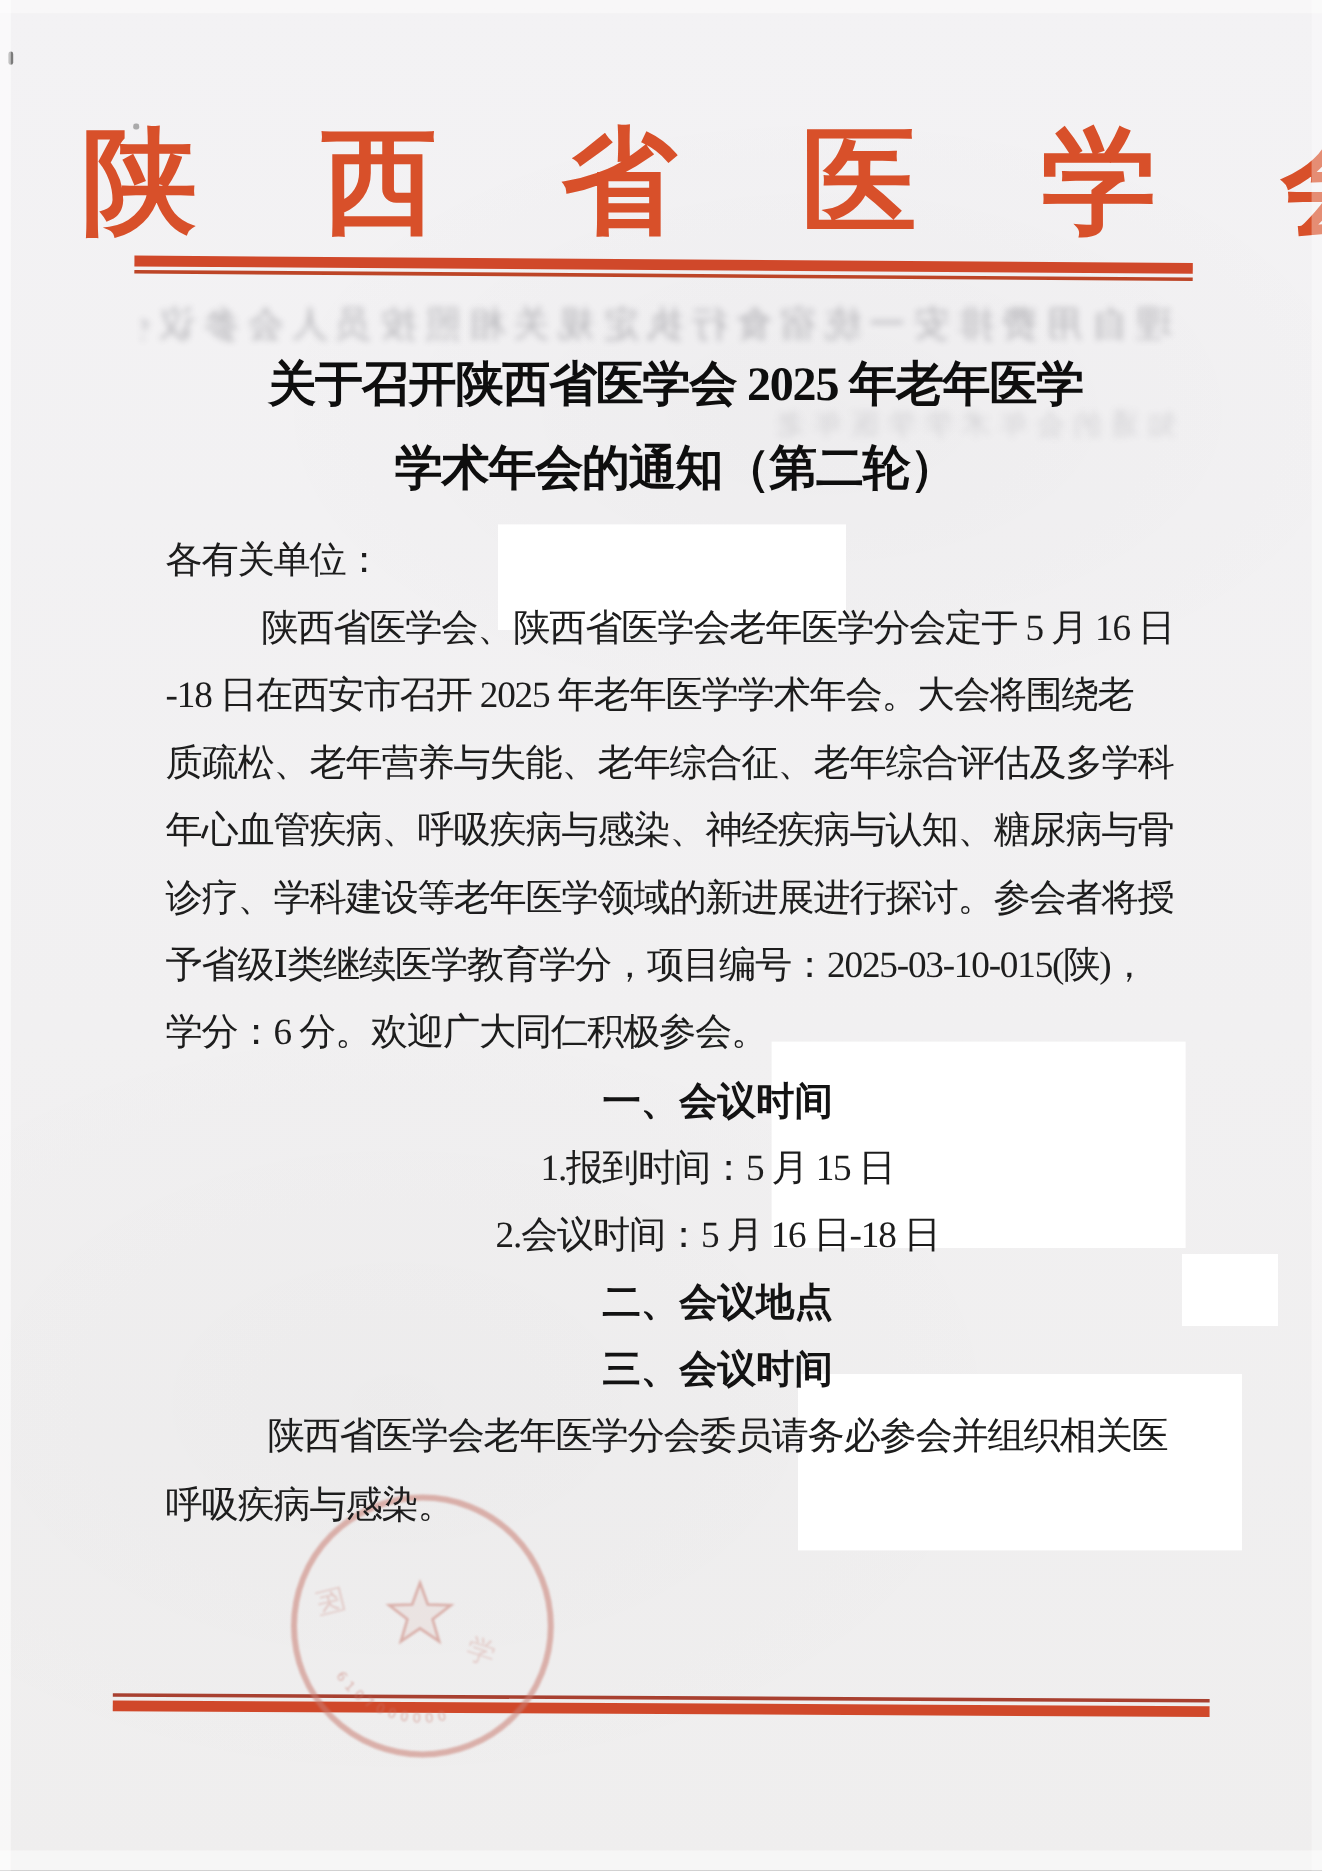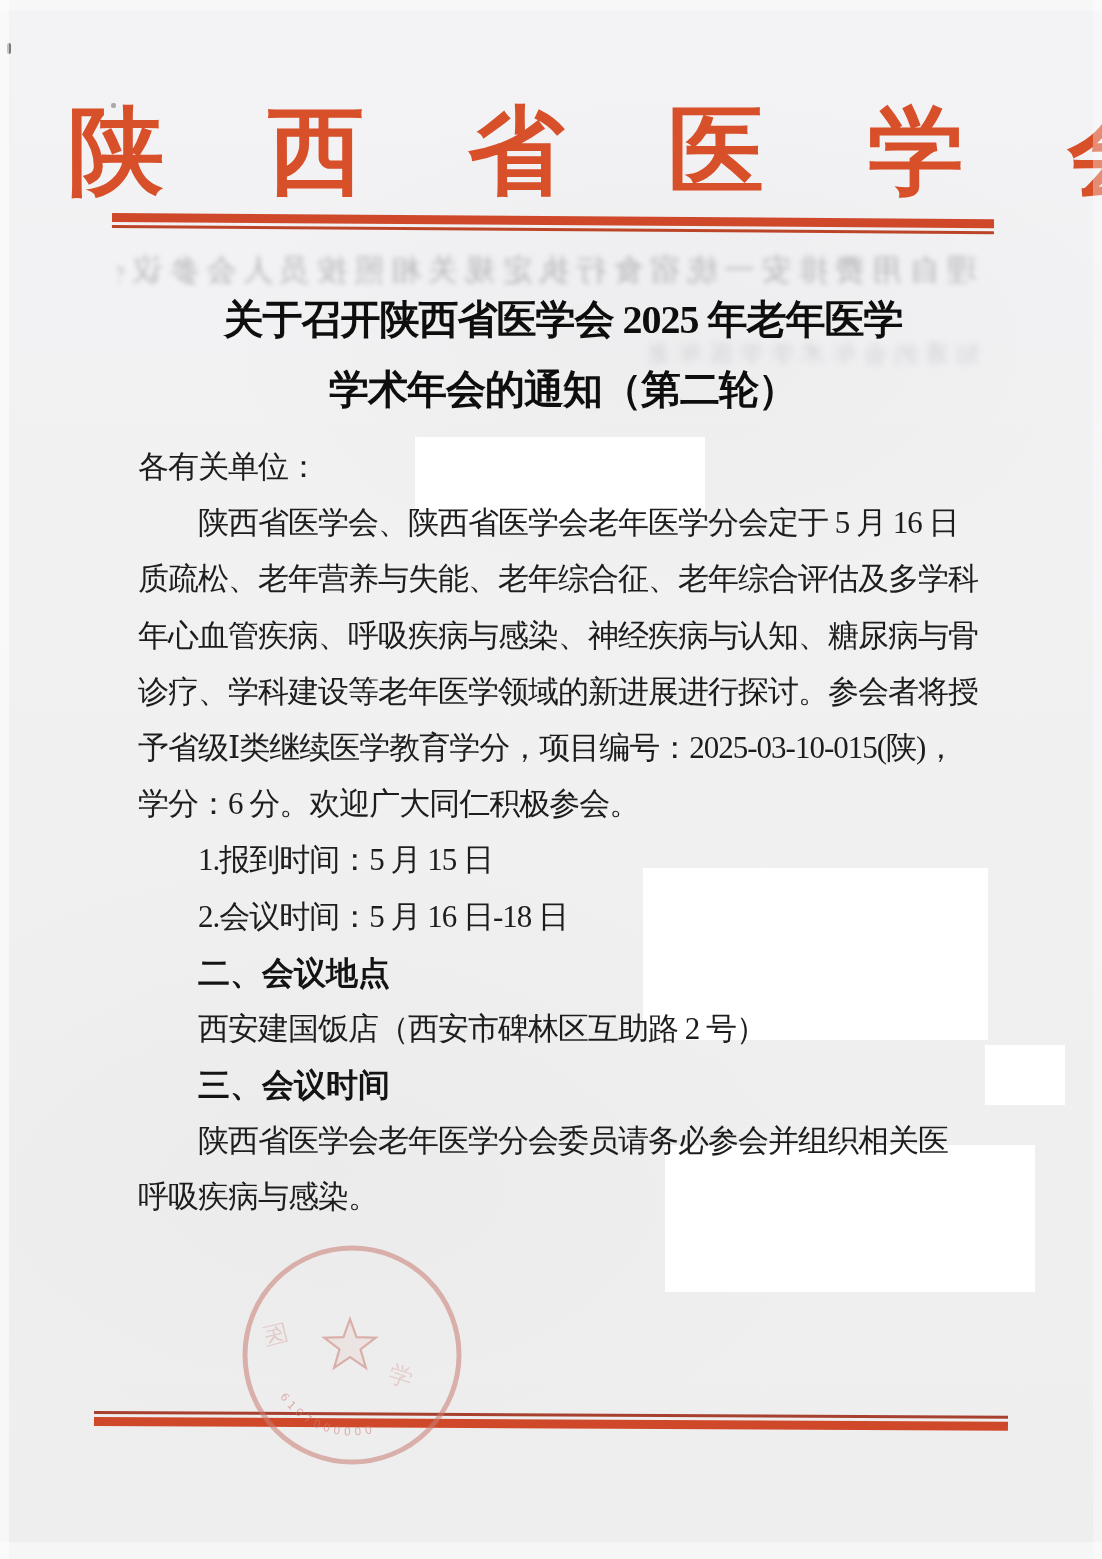--- a/index.html
+++ b/index.html
@@ -53,21 +53,21 @@
   .body-text{
     position:absolute;left:138px;top:439px;width:860px;
     color:#1d1d1d;
     z-index:3;
   }
   .bline{
     height:56.2px;line-height:56.2px;
     font-size:31px;letter-spacing:-1px;
     white-space:nowrap;
   }
-  .bline.in{padding-left:60px;}
+  .bline.in{padding-left:60px;text-align:center;}
   .bline.hd{
     font-family:"Liberation Sans","DejaVu Sans",sans-serif;
     font-weight:700;font-size:32px;letter-spacing:0;
     color:#131313;
   }
   
   .patch{position:absolute;background:#ffffff;z-index:1;}
   .bleed{
     position:absolute;
     transform:scaleX(-1);
@@ -114,29 +114,30 @@
   </div>
 
   <div class="doc-title">
     <div>关于召开陕西省医学会 2025 年老年医学</div>
     <div>学术年会的通知（第二轮）</div>
   </div>
 
   <div class="body-text">
     <div class="bline">各有关单位：</div>
     <div class="bline in">陕西省医学会、陕西省医学会老年医学分会定于 5 月 16 日</div>
+    <div class="bline">-18 日在西安市召开 2025 年老年医学学术年会。大会将围绕老</div>
     <div class="bline">质疏松、老年营养与失能、老年综合征、老年综合评估及多学科</div>
     <div class="bline">年心血管疾病、呼吸疾病与感染、神经疾病与认知、糖尿病与骨</div>
     <div class="bline">诊疗、学科建设等老年医学领域的新进展进行探讨。参会者将授</div>
     <div class="bline">予省级Ⅰ类继续医学教育学分，项目编号：2025-03-10-015(陕)，</div>
     <div class="bline">学分：6 分。欢迎广大同仁积极参会。</div>
+    <div class="bline in hd">一、会议时间</div>
     <div class="bline in">1.报到时间：5 月 15 日</div>
     <div class="bline in">2.会议时间：5 月 16 日-18 日</div>
     <div class="bline in hd">二、会议地点</div>
-    <div class="bline in">西安建国饭店（西安市碑林区互助路 2 号）</div>
     <div class="bline in hd">三、会议时间</div>
     <div class="bline in">陕西省医学会老年医学分会委员请务必参会并组织相关医</div>
     <div class="bline">呼吸疾病与感染。</div>
   </div>
 
   <svg class="seal" viewBox="0 0 230 230">
     <circle cx="115" cy="115" r="107" fill="none" stroke="#c97d72" stroke-width="5"></circle>
     <polygon points="0,-27 6.5,-8.9 25.7,-8.3 10.5,3.4 15.9,21.8 0,11 -15.9,21.8 -10.5,3.4 -25.7,-8.3 -6.5,-8.9" transform="translate(113,106)" fill="rgba(201,125,114,0.15)" stroke="#c97d72" stroke-width="2.2"></polygon>
     <path id="sealArc" d="M 32 132 A 86 86 0 0 0 198 132" fill="none"></path>
     <text font-size="11" fill="#c97d72" letter-spacing="4">

